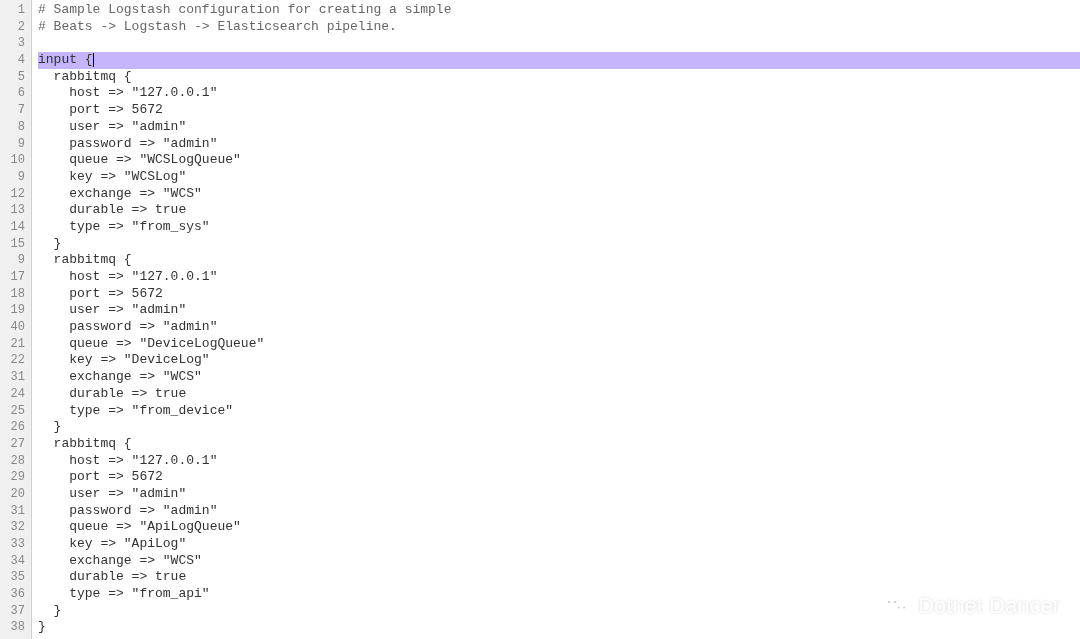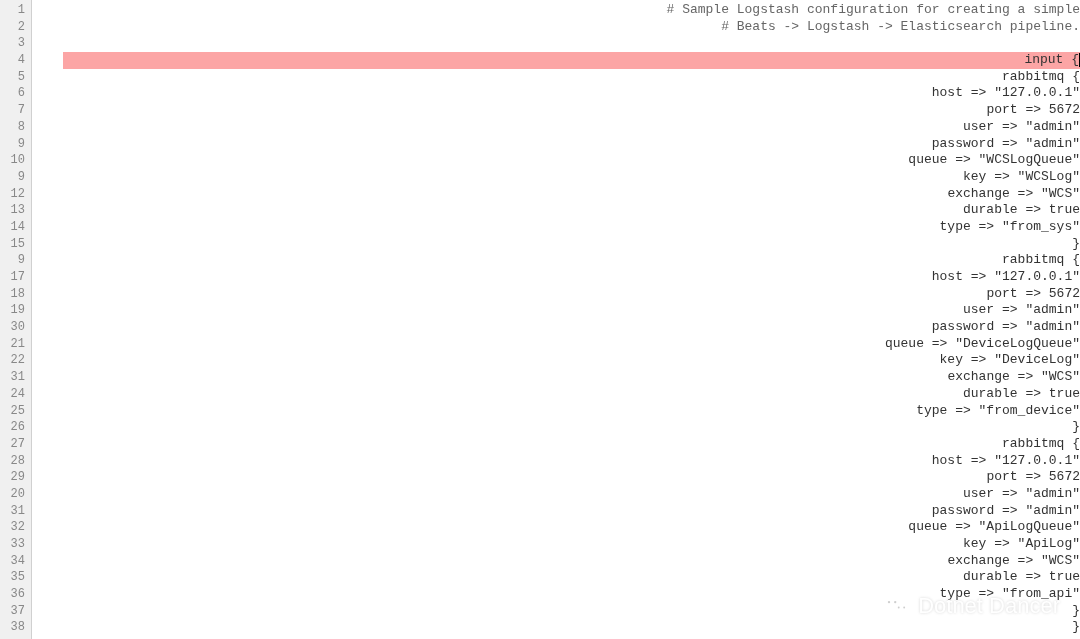--- a/index.html
+++ b/index.html
@@ -35,32 +35,30 @@
       height: 16.7px;
       line-height: 16.7px;
       font-size: 12px;
       user-select: none;
     }
     .code-area {
       flex: 1;
       padding-top: 2px;
       padding-left: 6px;
       position: relative;
-      text-align: right;
     }
     .code-line {
       height: 16.7px;
       line-height: 16.7px;
       white-space: pre;
       color: #333333;
       position: relative;
     }
     .code-line.highlighted {
-      background: #fca5a5;
-      margin-left: 25px;
+      background: #c4b5fd;
     }
     .comment {
       color: #666666;
     }
     .cursor {
       display: inline-block;
       width: 1px;
       height: 14px;
       background: #000000;
       vertical-align: middle;
@@ -106,21 +104,21 @@
       <div class="line-number">10</div>
       <div class="line-number">9</div>
       <div class="line-number">12</div>
       <div class="line-number">13</div>
       <div class="line-number">14</div>
       <div class="line-number">15</div>
       <div class="line-number">9</div>
       <div class="line-number">17</div>
       <div class="line-number">18</div>
       <div class="line-number">19</div>
-      <div class="line-number">30</div>
+      <div class="line-number">40</div>
       <div class="line-number">21</div>
       <div class="line-number">22</div>
       <div class="line-number">31</div>
       <div class="line-number">24</div>
       <div class="line-number">25</div>
       <div class="line-number">26</div>
       <div class="line-number">27</div>
       <div class="line-number">28</div>
       <div class="line-number">29</div>
       <div class="line-number">20</div>

